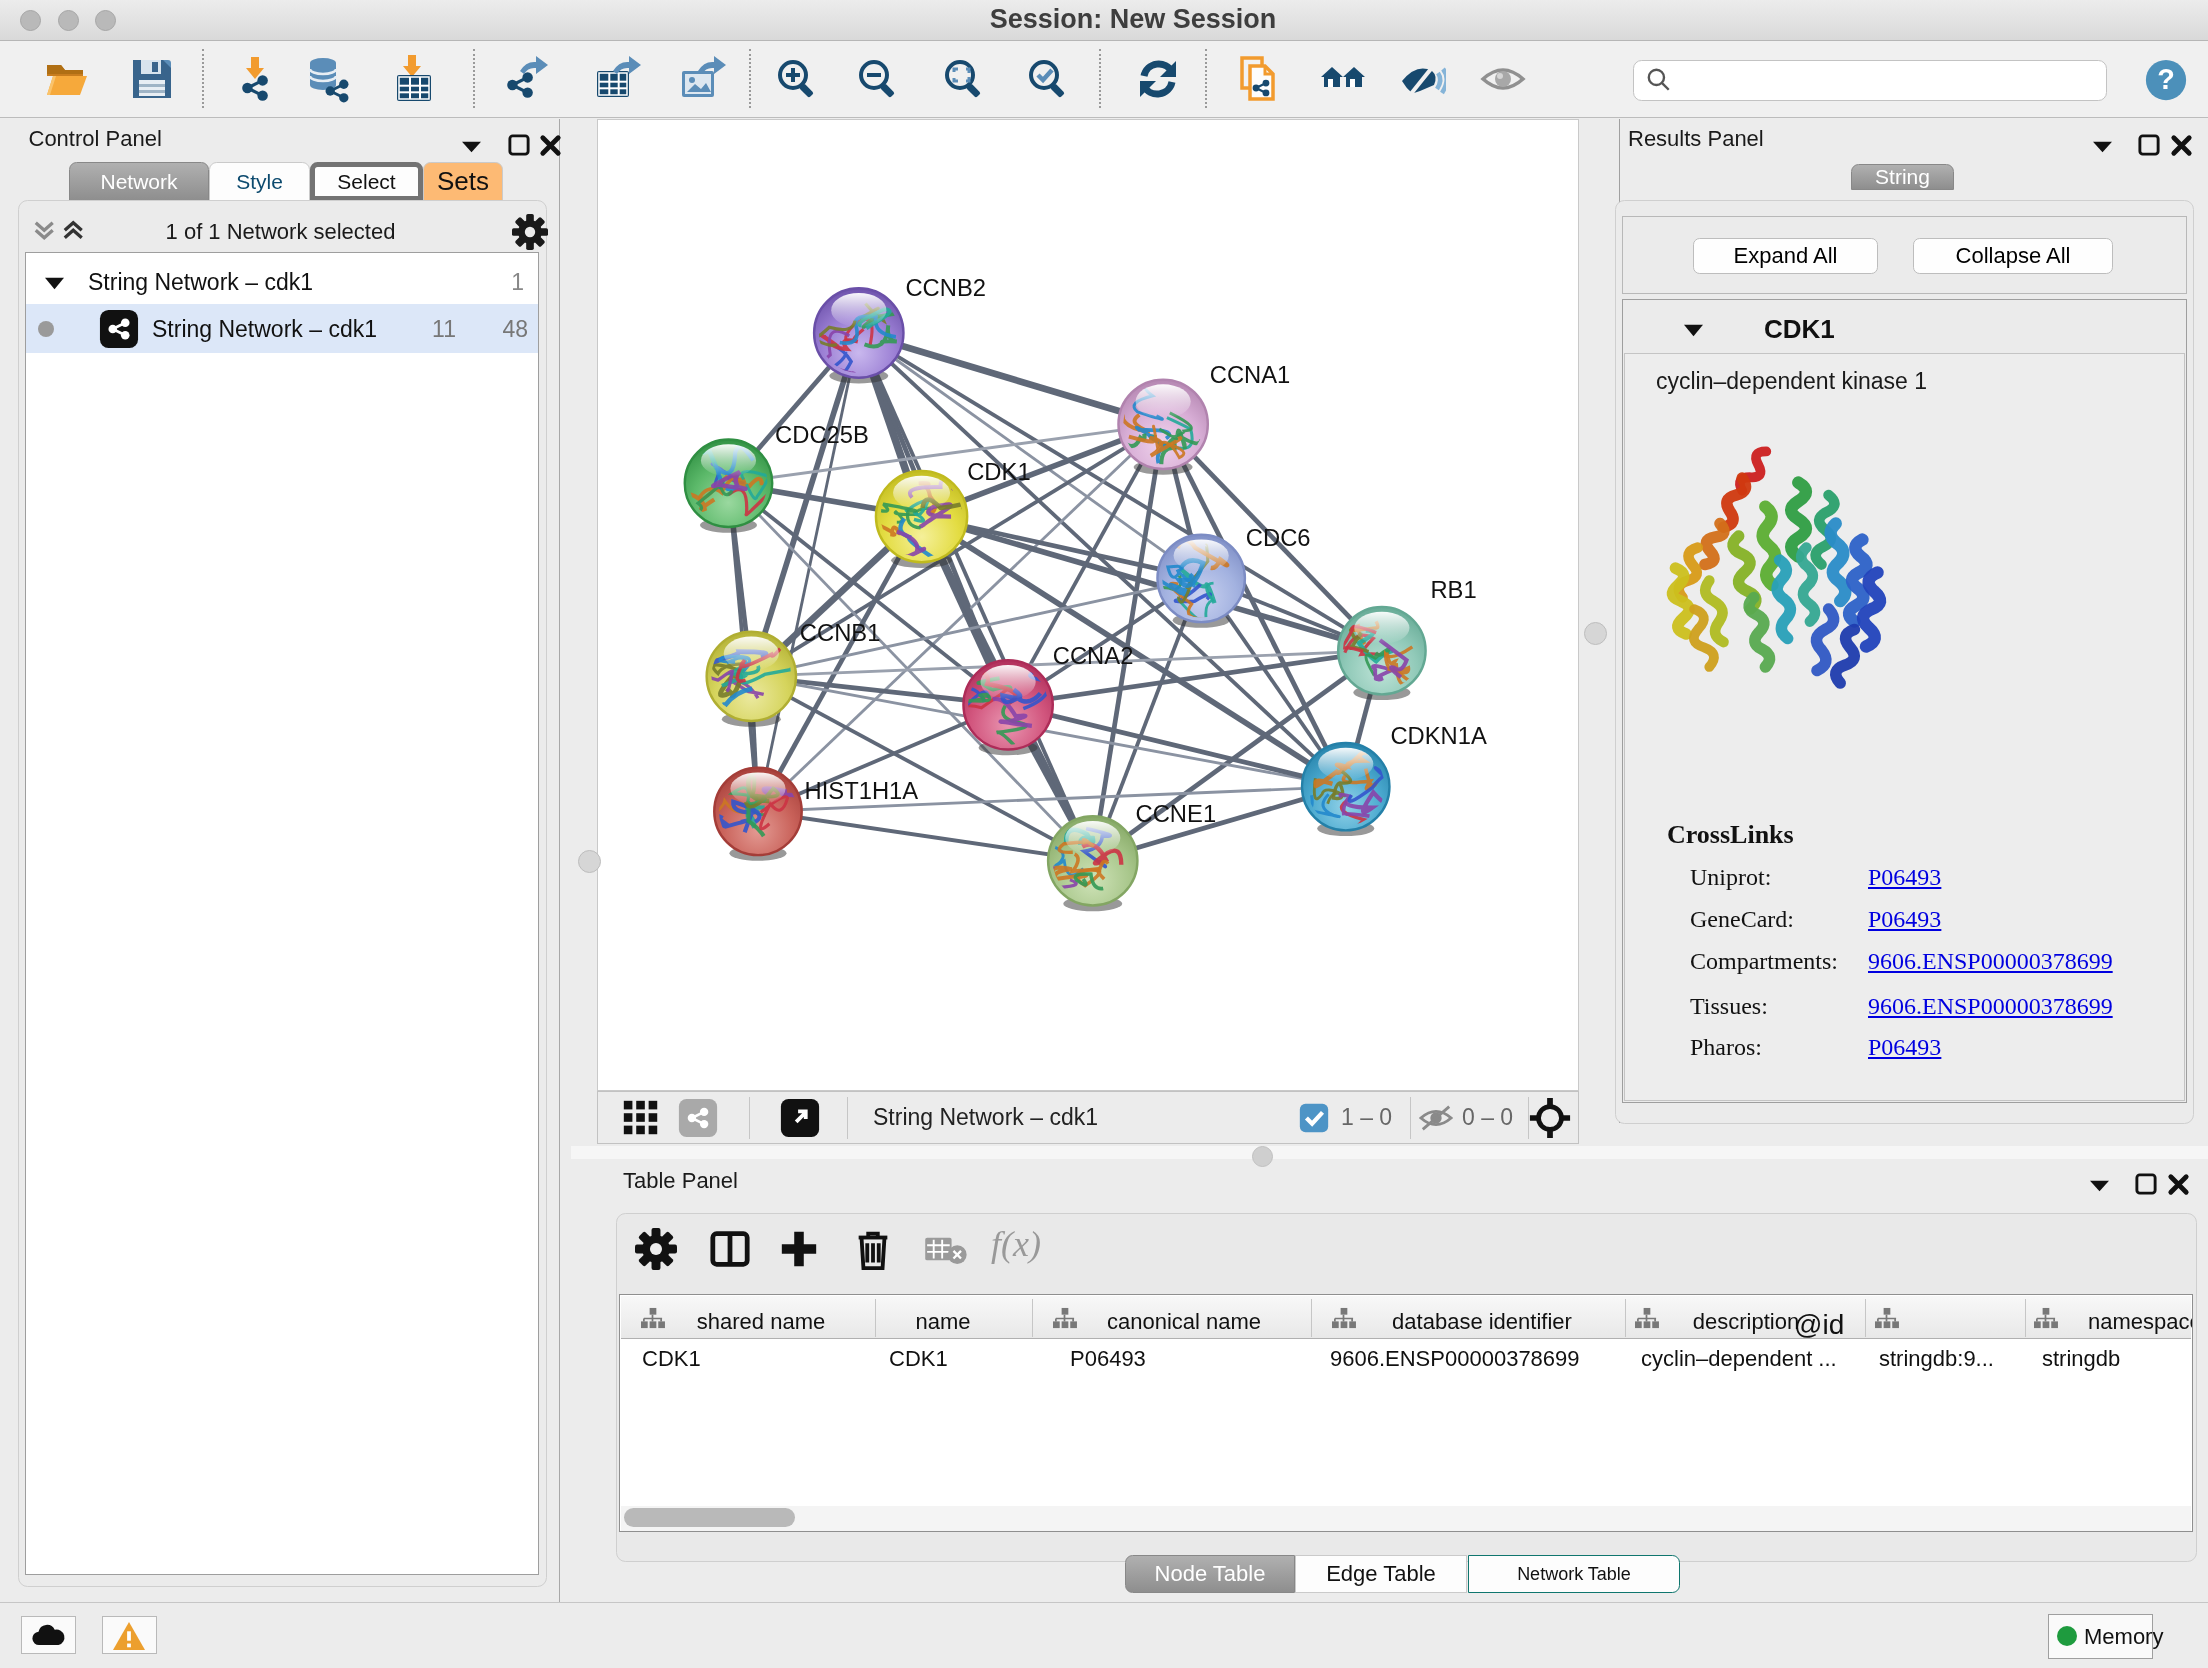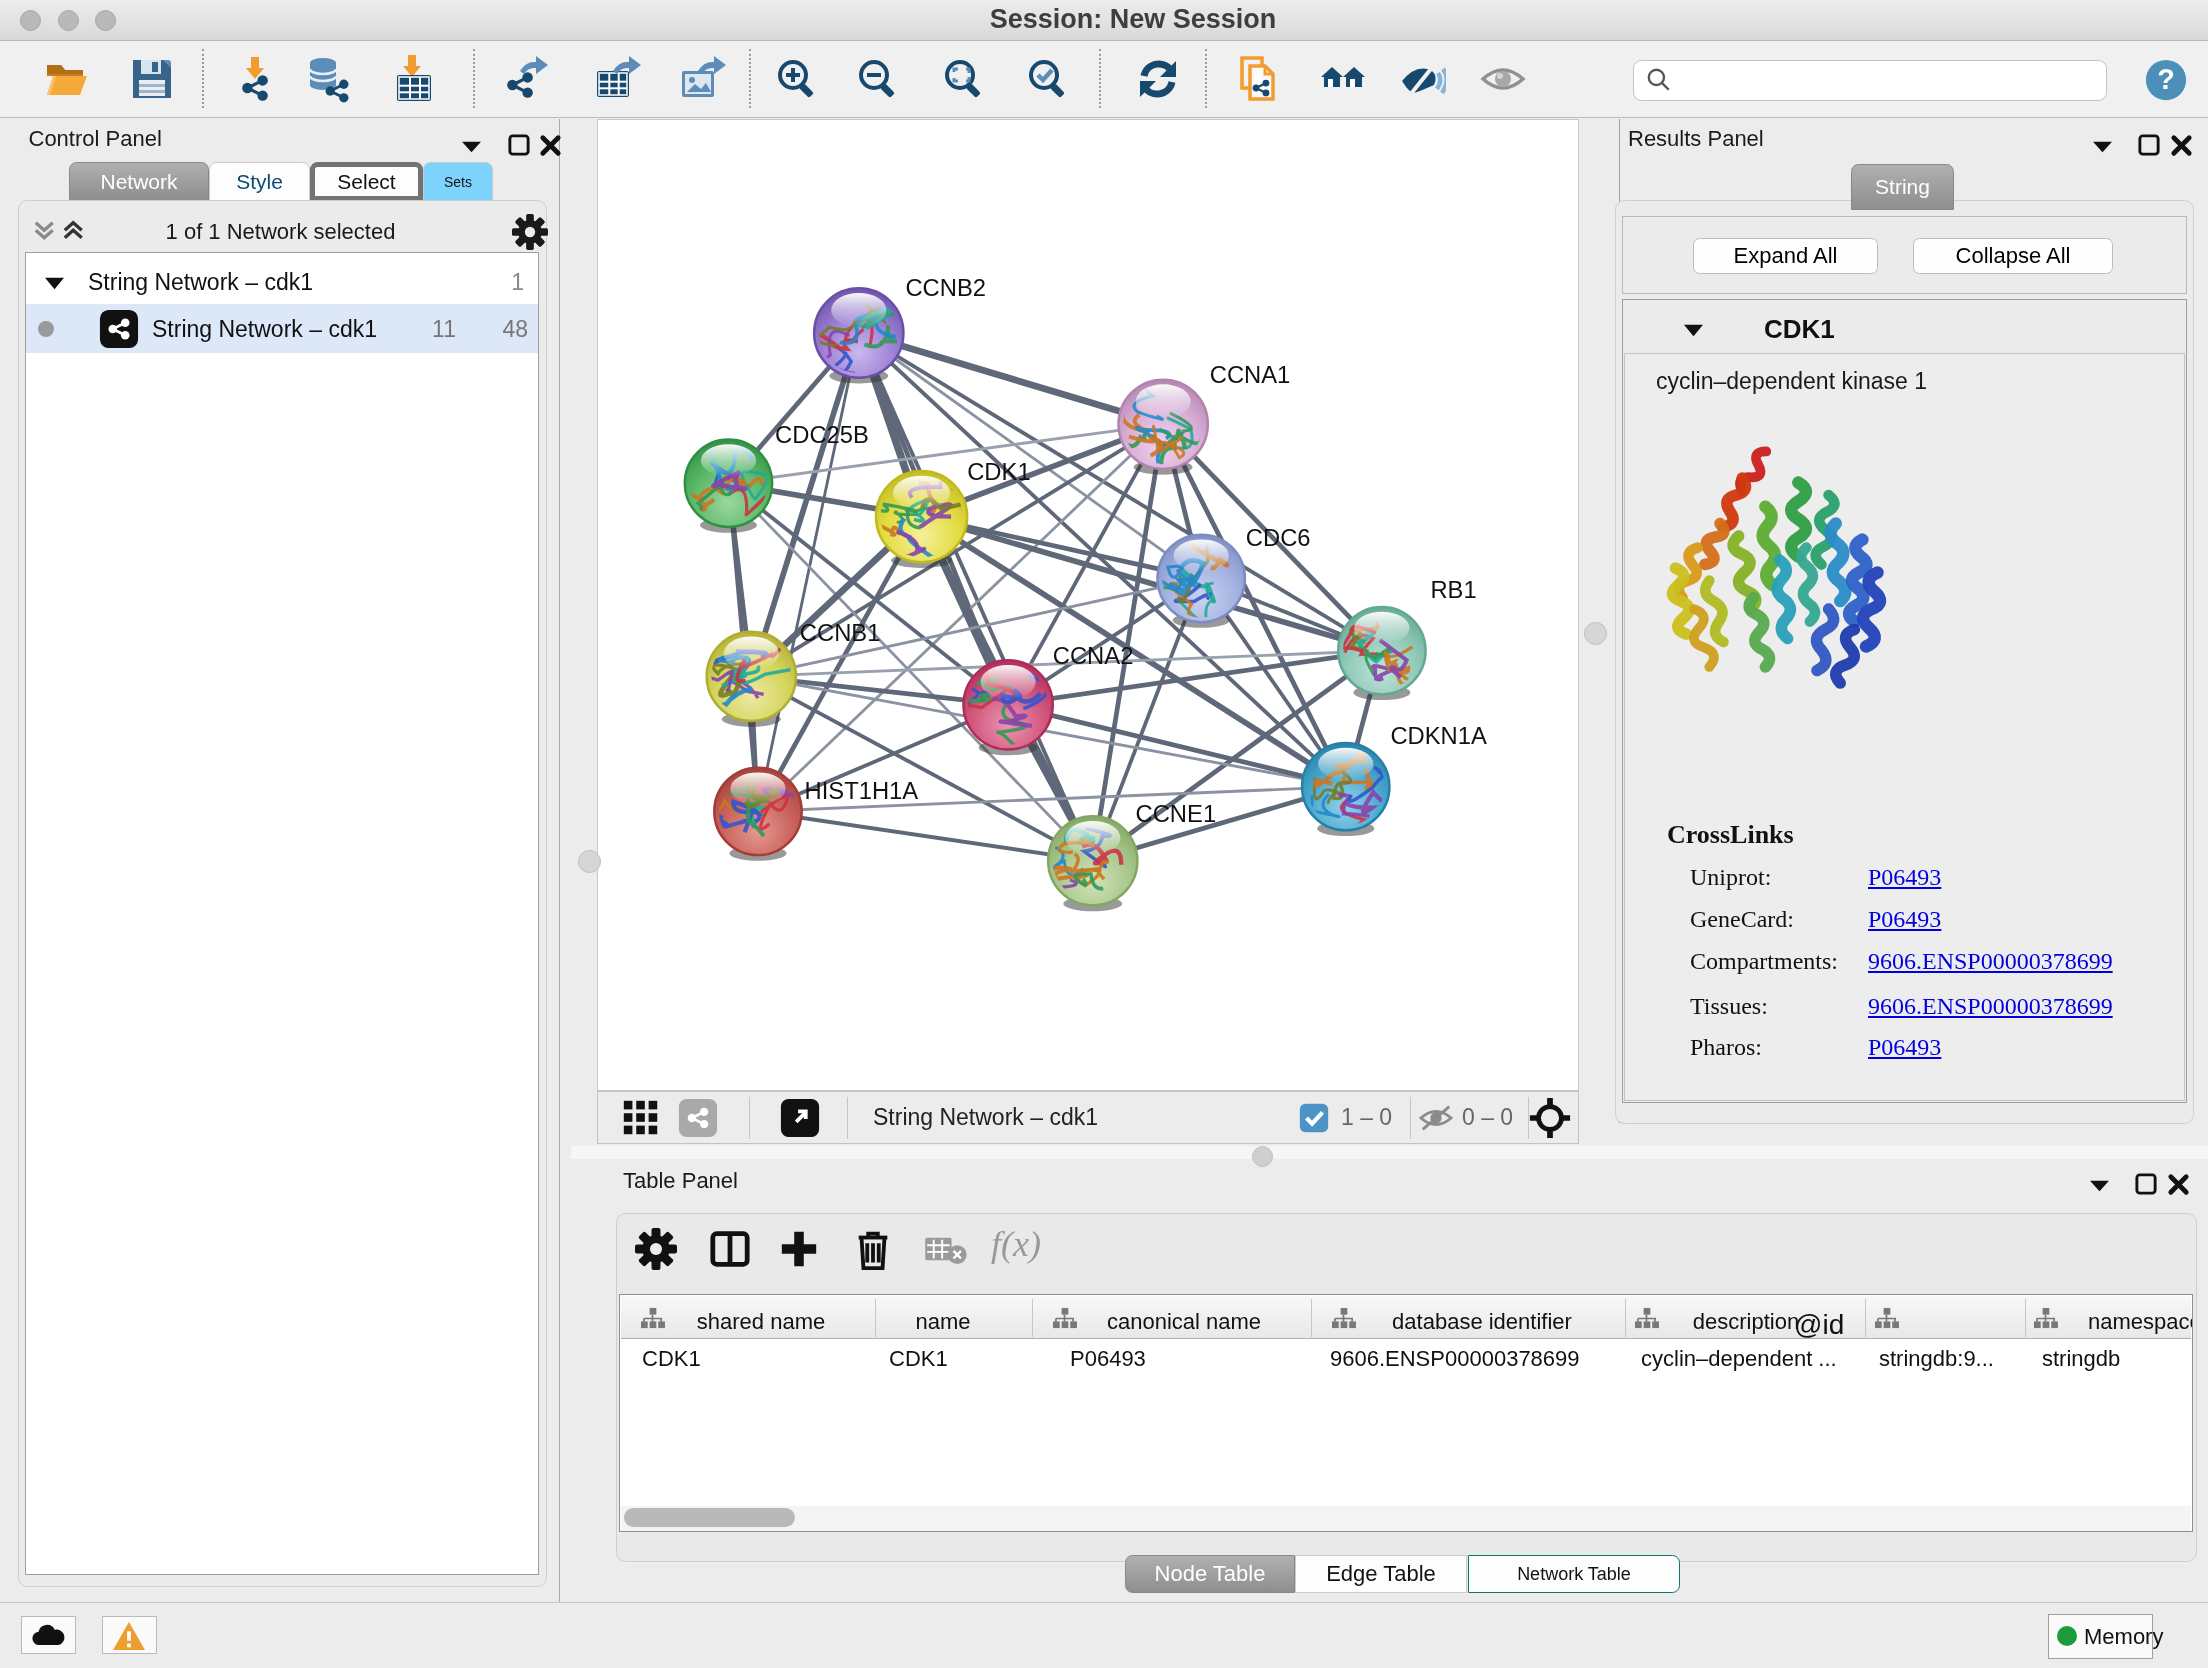--- a/index.html
+++ b/index.html
@@ -179,21 +179,21 @@
   </svg>
 <svg style="position:absolute;left:507px;top:133px" width="24" height="24" viewBox="0 0 25 25">
     <rect x="3" y="3" width="19" height="19" rx="3" fill="none" stroke="#111" stroke-width="3"></rect>
   </svg>
 <svg style="position:absolute;left:538px;top:133px" width="25" height="25" viewBox="0 0 26 26">
     <path d="M5 5 L21 21 M21 5 L5 21" stroke="#111" stroke-width="5" stroke-linecap="round"></path>
   </svg>
 <div style="position:absolute;left:69px;top:162px;width:140px;height:39px;background:linear-gradient(#b0b0b0,#8e8e8e);color:#fff;border:1px solid #888;border-radius:7.6px 7.6px 0 0;display:flex;align-items:center;justify-content:center;font-size:21px;box-sizing:border-box;">Network</div>
 <div style="position:absolute;left:209px;top:162px;width:101px;height:39px;background:#fdfdfd;color:#0c4a6e;border:1px solid #cacaca;border-radius:7.6px 7.6px 0 0;display:flex;align-items:center;justify-content:center;font-size:21px;box-sizing:border-box;">Style</div>
 <div style="position:absolute;left:310px;top:162px;width:113px;height:39px;background:#fdfdfd;color:#111;border:5px solid #737373;border-radius:7.6px 7.6px 0 0;display:flex;align-items:center;justify-content:center;font-size:21px;box-sizing:border-box;">Select</div>
-<div style="position:absolute;left:423px;top:162px;width:70px;height:39px;background:#7dd3fc;color:#111;border:1px solid #cacaca;border-radius:7.6px 7.6px 0 0;display:flex;align-items:center;justify-content:center;font-size:14px;box-sizing:border-box;">Sets</div>
+<div style="position:absolute;left:423px;top:162px;width:80px;height:39px;background:#fdba74;color:#111;border:1px solid #cacaca;border-radius:7.6px 7.6px 0 0;display:flex;align-items:center;justify-content:center;font-size:26px;box-sizing:border-box;">Sets</div>
 <div class="abs" style="left:18px;top:200px;width:527px;height:1385px;background:#ebebeb;border:1.9px solid #cfcfcf;border-radius:9.5px;"></div>
 <svg class="abs" style="left:32px;top:217px" width="32" height="28.5" viewBox="0 0 34 30">
     <g stroke="#8a8a8a" stroke-width="3.5" fill="none">
       <path d="M4 6 l9 8 l9 -8"></path>
       <path d="M4 14 l9 8 l9 -8"></path>
     </g>
   </svg>
 <svg class="abs" style="left:61px;top:217px" width="32" height="28.5" viewBox="0 0 34 30">
     <g stroke="#333" stroke-width="3.5" fill="none">
       <path d="M4 14 l9 -8 l9 8"></path>
@@ -647,21 +647,21 @@
 <svg style="position:absolute;left:2090px;top:137px" width="25" height="19" viewBox="0 0 26 20">
     <path d="M3 5 h20 l-10 11 z" fill="#111"></path>
   </svg>
 <svg style="position:absolute;left:2137px;top:133px" width="24" height="24" viewBox="0 0 25 25">
     <rect x="3" y="3" width="19" height="19" rx="3" fill="none" stroke="#111" stroke-width="3"></rect>
   </svg>
 <svg style="position:absolute;left:2169px;top:133px" width="25" height="25" viewBox="0 0 26 26">
     <path d="M5 5 L21 21 M21 5 L5 21" stroke="#111" stroke-width="5" stroke-linecap="round"></path>
   </svg>
 <div class="abs" style="left:1615px;top:200px;width:579px;height:924px;background:#ebebeb;border:1.9px solid #cfcfcf;border-radius:9.5px;box-sizing:border-box;"></div>
-<div style="position:absolute;left:1851px;top:164px;width:103px;height:46px;background:linear-gradient(#b0b0b0,#8e8e8e);color:#fff;border:1px solid #888;border-radius:7.6px 7.6px 0 0;display:flex;align-items:center;justify-content:center;font-size:21px;box-sizing:border-box;">String</div>
+<div style="position:absolute;left:1851px;top:164px;width:103px;height:26px;background:linear-gradient(#b0b0b0,#8e8e8e);color:#fff;border:1px solid #888;border-radius:7.6px 7.6px 0 0;display:flex;align-items:center;justify-content:center;font-size:21px;box-sizing:border-box;">String</div>
 <div class="abs" style="left:1622px;top:216px;width:565px;height:78px;background:#ebebeb;border:1.9px solid #b8b8b8;box-sizing:border-box;"></div>
 <div class="abs" style="left:1693px;top:238px;width:185px;height:36px;background:#fefefe;border:1px solid #bdbdbd;border-radius:6.7px;display:flex;align-items:center;justify-content:center;font-size:22px;box-sizing:border-box;">Expand All</div>
 <div class="abs" style="left:1913px;top:238px;width:200px;height:36px;background:#fefefe;border:1px solid #bdbdbd;border-radius:6.7px;display:flex;align-items:center;justify-content:center;font-size:22px;box-sizing:border-box;">Collapse All</div>
 <div class="abs" style="left:1622px;top:299px;width:565px;height:804px;background:#ebebeb;border:1.9px solid #9e9e9e;box-sizing:border-box;"></div>
 <svg class="abs" style="left:1681px;top:321px" width="25" height="19" viewBox="0 0 26 20">
     <path d="M3 4 h20 l-10 12 z" fill="#111"></path>
   </svg>
 <div class="abs" style="left:1764px;top:314px;font-size:26px;font-weight:bold;color:#111;">CDK1</div>
 <div class="abs" style="left:1624px;top:353px;width:561px;height:748px;background:#ededed;border:1px solid #c4c4c4;box-sizing:border-box;"></div>
 <div class="abs" style="left:1656px;top:368px;font-size:23px;color:#1a1a1a;">cyclin–dependent kinase 1</div>

